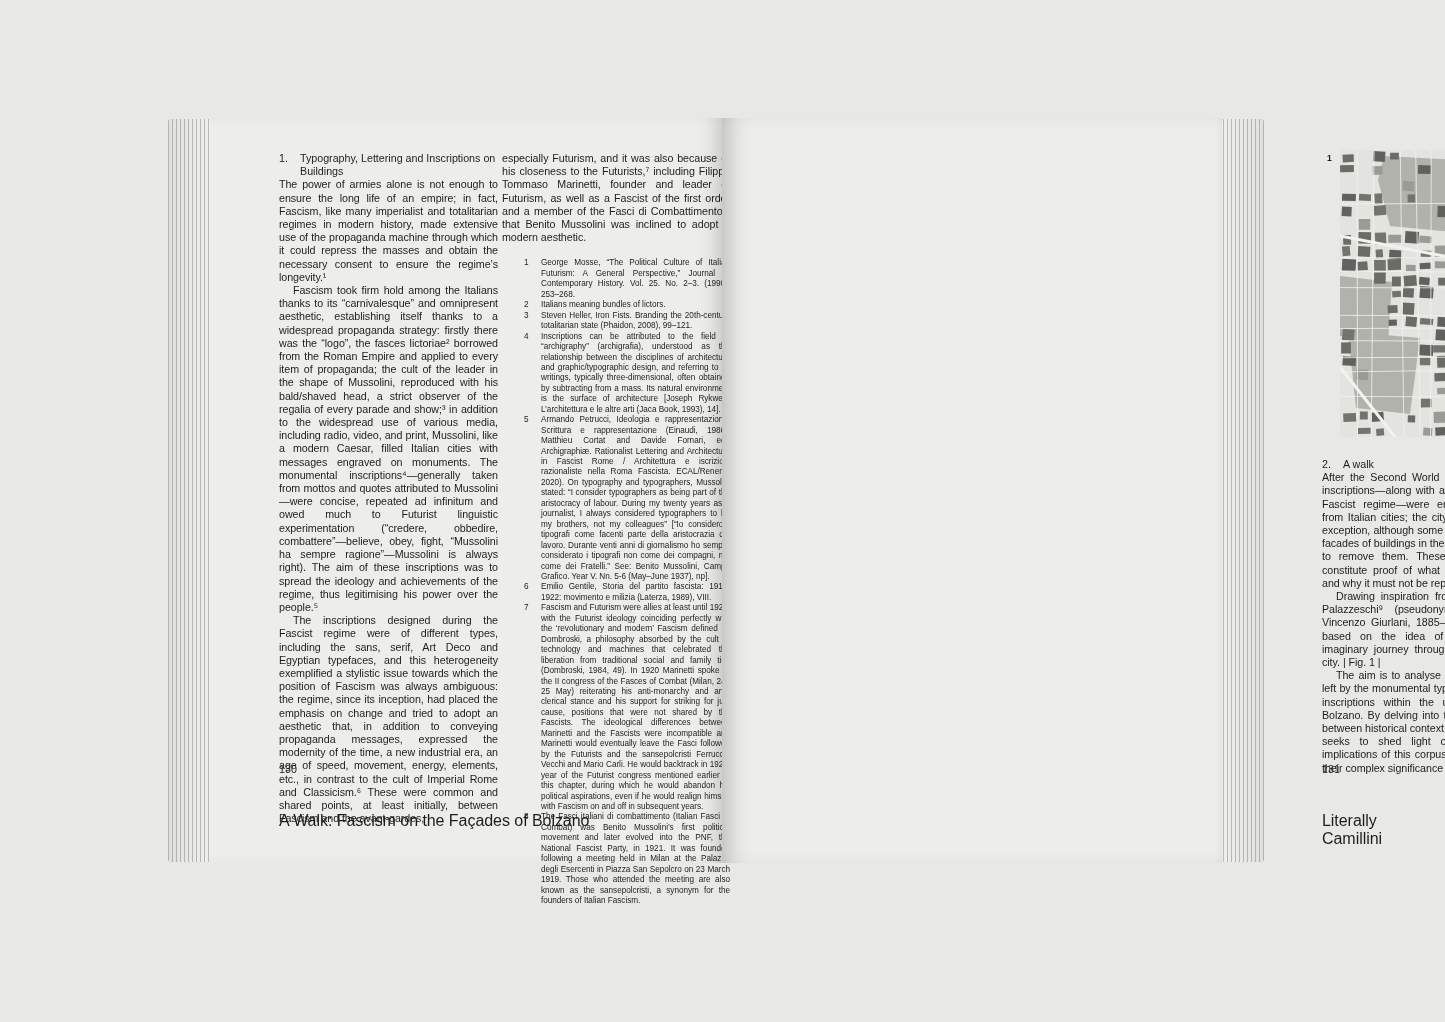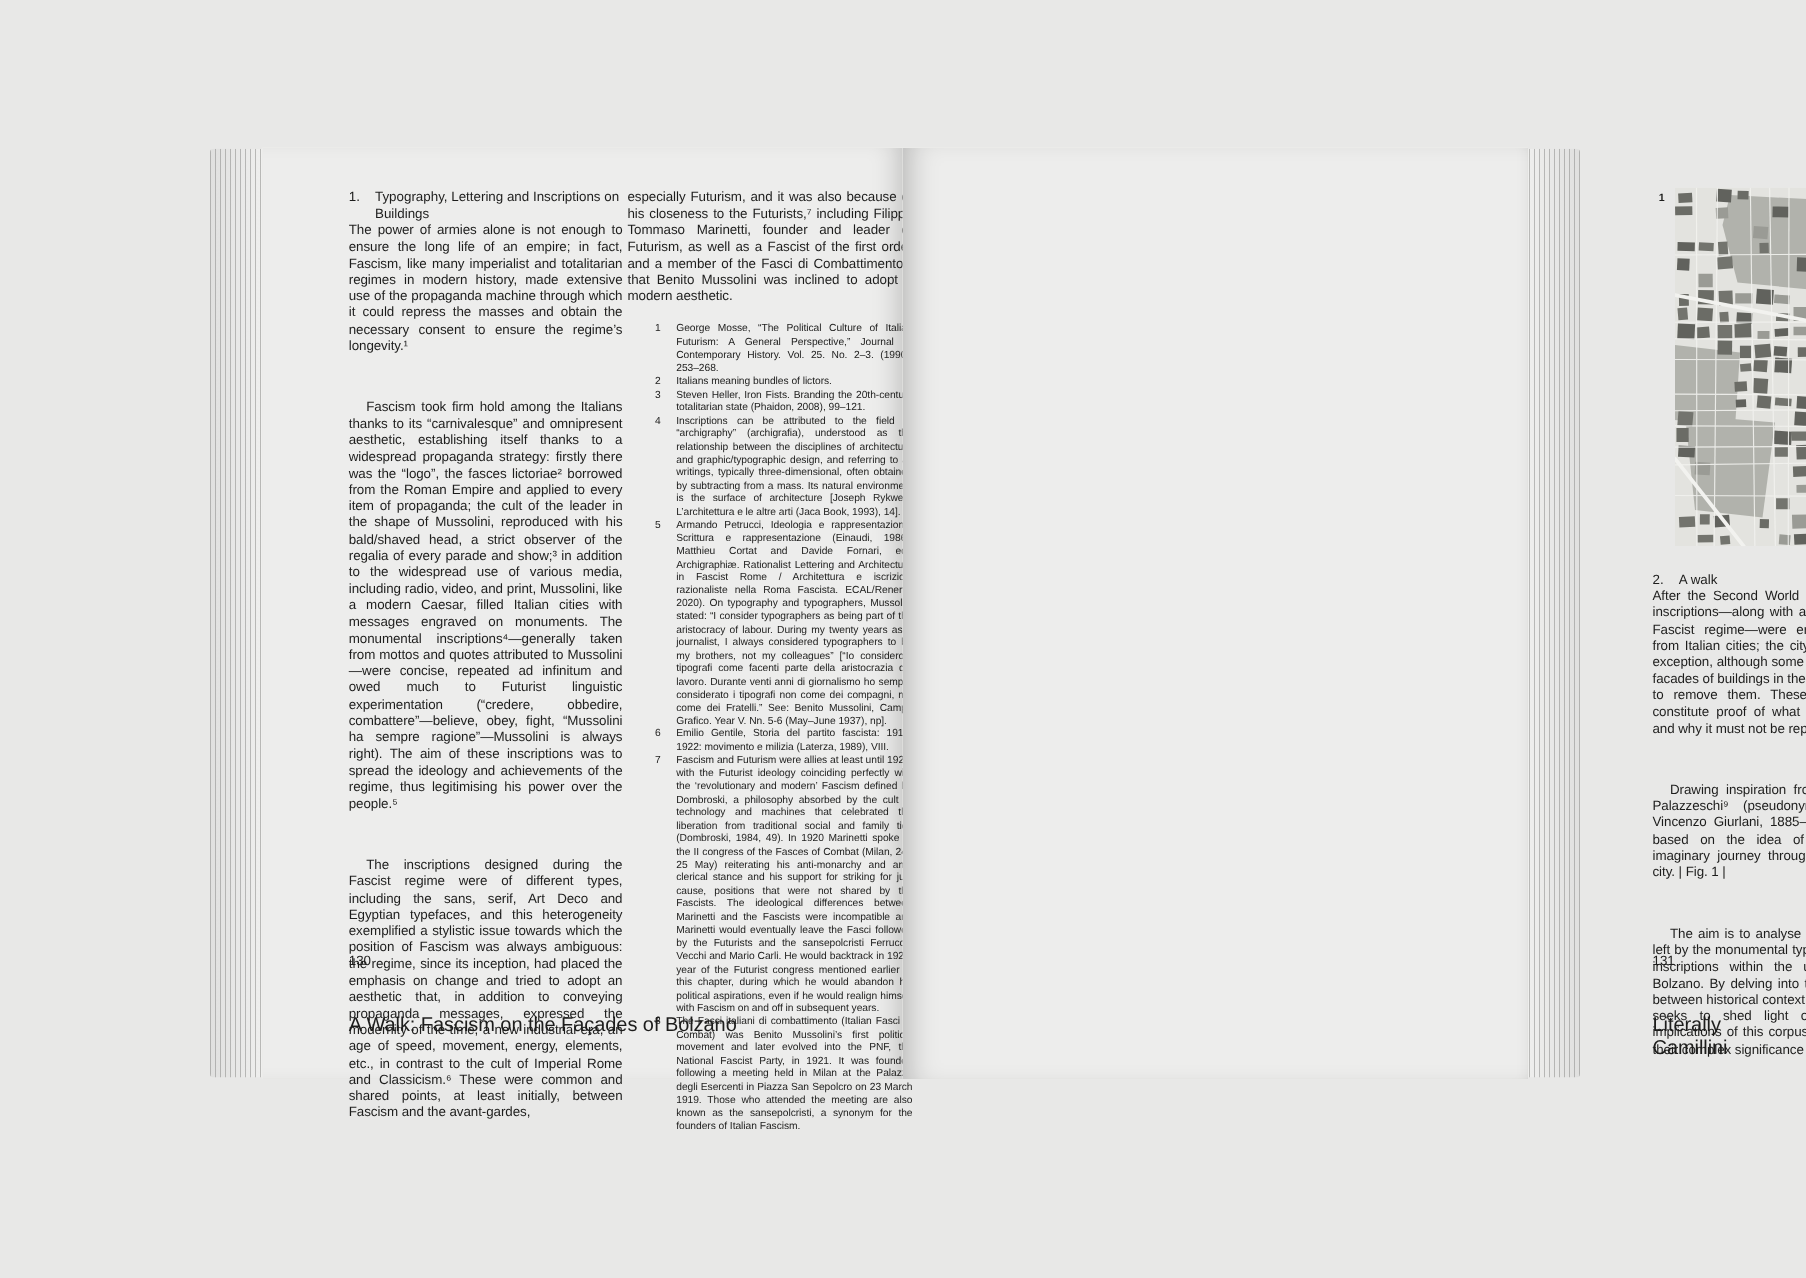--- a/index.html
+++ b/index.html
@@ -28,21 +28,21 @@
   .page.pleft{
     left:42px;width:512px;
     box-shadow:inset -16px 0 22px -14px rgba(0,0,0,.22);
   }
   .page.pright{
     left:554px;width:500px;
     box-shadow:inset 18px 0 24px -14px rgba(0,0,0,.25), inset -8px 0 10px -8px rgba(0,0,0,.07);
   }
   .col{position:absolute;}
   .para{margin:0;text-align:justify;font-size:10.7px;line-height:13.2px;letter-spacing:-0.05px;}
-  .paras .para + .para{text-indent:14px;margin-top:36px;}
+  .paras .para + .para{text-indent:14px;}
   .heading{display:flex;font-size:10.7px;line-height:13.2px;margin:0 0 0 0;}
   .h-num{width:21px;flex:none;}
   .h-title{flex:1;}
   .fn-list{margin:14px 0 0 22px;}
   .fn{display:flex;font-size:8.2px;line-height:10.45px;letter-spacing:-0.03px;}
   .fn-num{width:17px;flex:none;}
   .fn-text{flex:1;text-align:justify;}
   .pagenum{position:absolute;font-size:10.7px;}
   .runfoot{position:absolute;font-size:16px;letter-spacing:-0.05px;}
   .map-wrap{position:absolute;left:618px;top:32px;width:422px;height:287px;overflow:hidden;}

